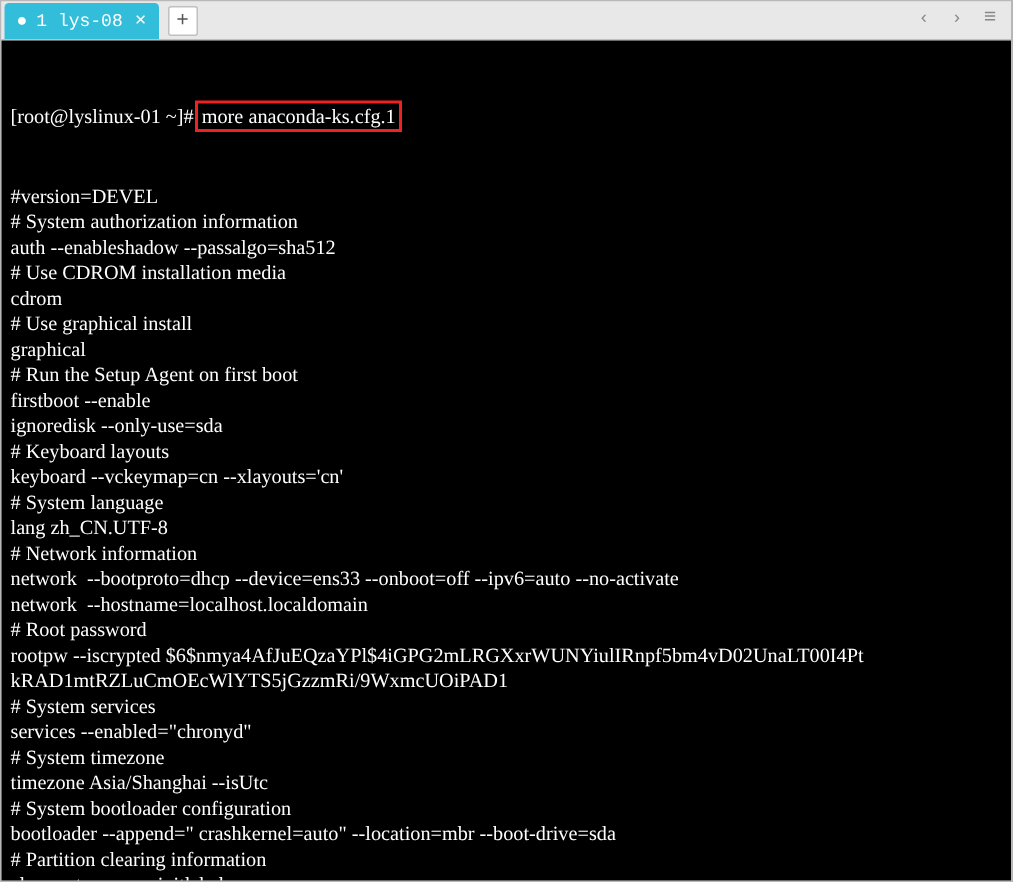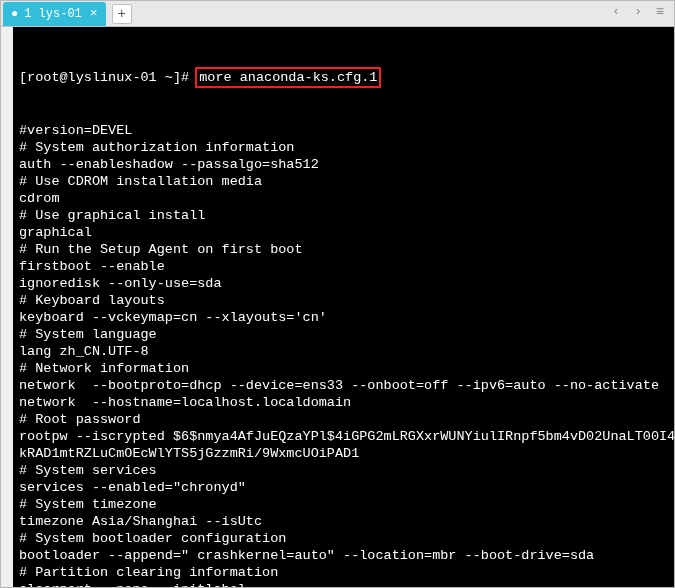--- a/index.html
+++ b/index.html
@@ -6,33 +6,33 @@
   html, body { width: 675px; height: 588px; font-family: "Courier New", monospace; background: #f0f0f0; overflow: hidden; }
   .window { width: 675px; height: 588px; border: 1px solid #b8b8b8; display: flex; flex-direction: column; }
   .tabbar { height: 26px; background: #e8e8e8; display: flex; align-items: center; border-bottom: 1px solid #c0c0c0; position: relative; }
   .tab { display: flex; align-items: center; height: 24px; background: #32bdda; color: #fff; padding: 0 8px; font-size: 12px; border-top-left-radius: 3px; border-top-right-radius: 3px; margin-left: 2px; }
   .tab .dot { margin-right: 6px; font-size: 12px; }
   .tab .close { margin-left: 8px; font-size: 13px; cursor: pointer; }
   .tab-add { width: 20px; height: 20px; border: 1px solid #c0c0c0; background: #fff; margin-left: 6px; display: flex; align-items: center; justify-content: center; font-size: 14px; color: #555; border-radius: 2px; cursor: pointer; }
   .tabbar-right { position: absolute; right: 6px; top: 3px; display: flex; align-items: center; gap: 6px; }
   .chevron { width: 16px; height: 16px; color: #888; display: flex; align-items: center; justify-content: center; font-size: 12px; border-radius: 2px; }
   .menu-three { width: 16px; height: 16px; color: #888; display: flex; align-items: center; justify-content: center; font-size: 14px; }
-  .terminal { flex: 1; background: #000; color: #fff; font-family: Liberation Mono, monospace; font-size: 13.5px; line-height: 17px; padding: 6px 6px 4px 6px; white-space: pre; overflow: hidden; position: relative; margin-left: 12px; }
+  .terminal { flex: 1; background: #000; color: #fff; font-family: Liberation Serif, serif; font-size: 13.5px; line-height: 17px; padding: 6px 6px 4px 6px; white-space: pre; overflow: hidden; position: relative; }
   .term-line { display: block; white-space: pre; }
   .prompt-seg { color: #fff; }
   .cmd-box { border: 2px solid #e22; padding: 0 2px; margin-left: -2px; display: inline-block; }
 </style>
 </head>
 <body>
 
 <div class="window">
   <div class="tabbar">
     <div class="tab">
       <span class="dot">●</span>
-      <span>1 lys-01</span>
+      <span>1 lys-08</span>
       <span class="close">×</span>
     </div>
     <div class="tab-add">
       <span>+</span>
     </div>
     <div class="tabbar-right">
       <div class="chevron">
           <span>‹</span>
         </div>
       <div class="chevron">

